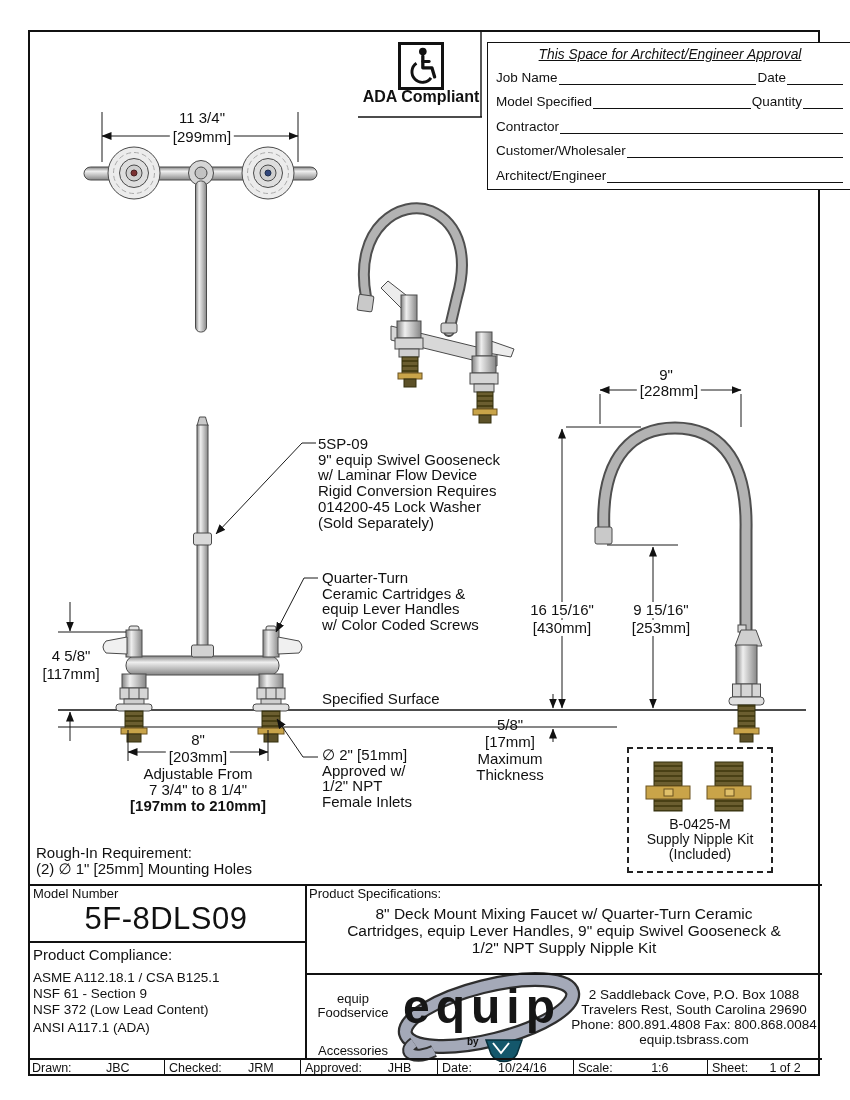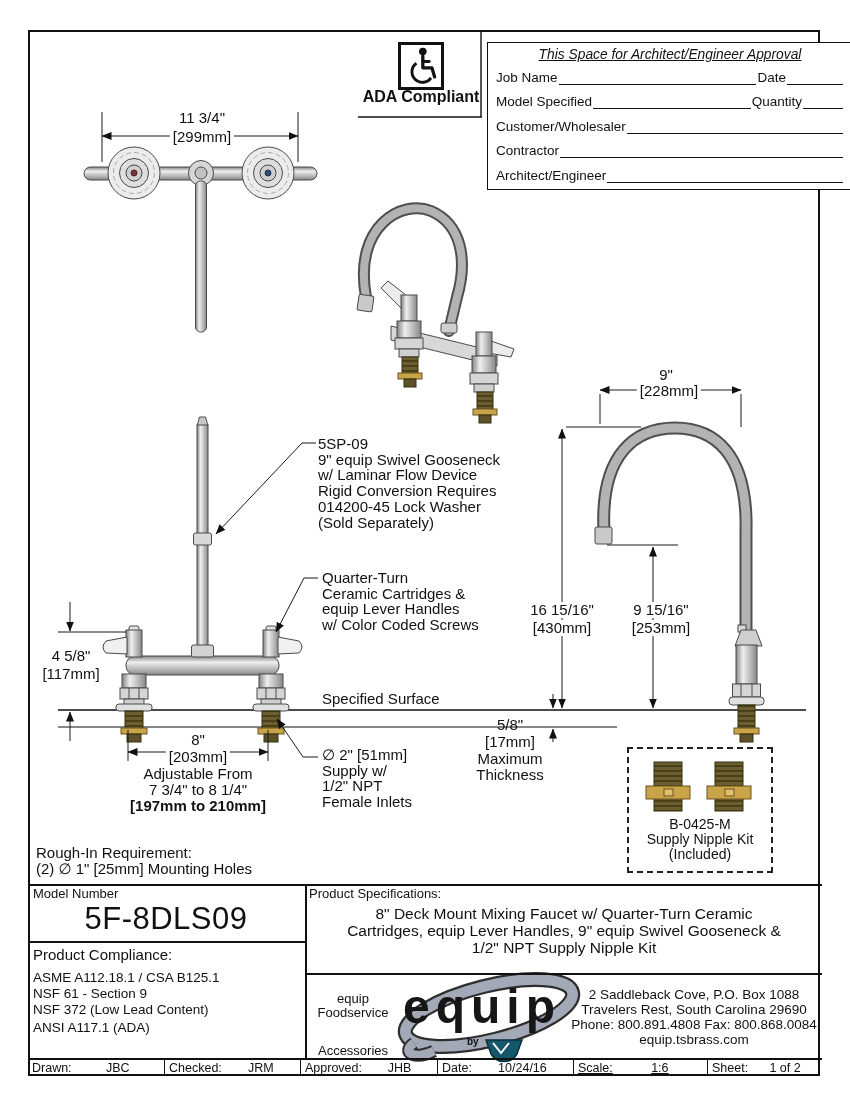--- a/index.html
+++ b/index.html
@@ -256,25 +256,25 @@
       <span>Date</span>
       <span class="ap-fixed58"></span>
     </div>
     <div class="ap-row">
       <span>Model Specified</span>
       <span class="ap-fill"></span>
       <span>Quantity</span>
       <span class="ap-fixed42"></span>
     </div>
     <div class="ap-row">
+      <span>Contractor</span>
+      <span class="ap-fill"></span>
+    </div>
+    <div class="ap-row">
       <span>Customer/Wholesaler</span>
-      <span class="ap-fill"></span>
-    </div>
-    <div class="ap-row">
-      <span>Contractor</span>
       <span class="ap-fill"></span>
     </div>
     <div class="ap-row">
       <span>Architect/Engineer</span>
       <span class="ap-fill"></span>
     </div>
   </div>
 
   <span class="t c" style="left:202px;top:110px;">11 3/4"</span>
   <span class="t c bg" style="left:202px;top:129px;">[299mm]</span>
@@ -315,21 +315,21 @@
     <div>Quarter-Turn</div>
     <div>Ceramic Cartridges &amp;</div>
     <div>equip Lever Handles</div>
     <div>w/ Color Coded Screws</div>
   </div>
 
   <span class="t" style="left:322px;top:691px;">Specified Surface</span>
 
   <div class="note" style="left:322px;top:747px;">
     <div>∅ 2" [51mm]</div>
-    <div>Supply w/</div>
+    <div>Approved w/</div>
     <div>1/2" NPT</div>
     <div>Female Inlets</div>
   </div>
 
   <div class="nipbox"></div>
   <span class="t c" style="left:700px;top:817px;font-size:14px;">B-0425-M</span>
   <span class="t c" style="left:700px;top:832px;font-size:14px;">Supply Nipple Kit</span>
   <span class="t c" style="left:700px;top:847px;font-size:14px;">(Included)</span>
 
   <span class="t" style="left:36px;top:845px;">Rough-In Requirement:</span>
@@ -376,21 +376,21 @@
       <span class="val">JRM</span>
     </div>
     <div class="fcell" style="width:137px;">
       <span class="lbl">Approved:</span>
       <span class="val">JHB</span>
     </div>
     <div class="fcell" style="width:136px;">
       <span class="lbl">Date:</span>
       <span class="val">10/24/16</span>
     </div>
-    <div class="fcell" style="width:134px;text-decoration:underline;">
+    <div class="fcell" style="width:134px;">
       <span class="lbl">Scale:</span>
       <span class="val">1:6</span>
     </div>
     <div class="fcell" style="width:115px;">
       <span class="lbl">Sheet:</span>
       <span class="val">1  of  2</span>
     </div>
   </div>
 </div>
 

